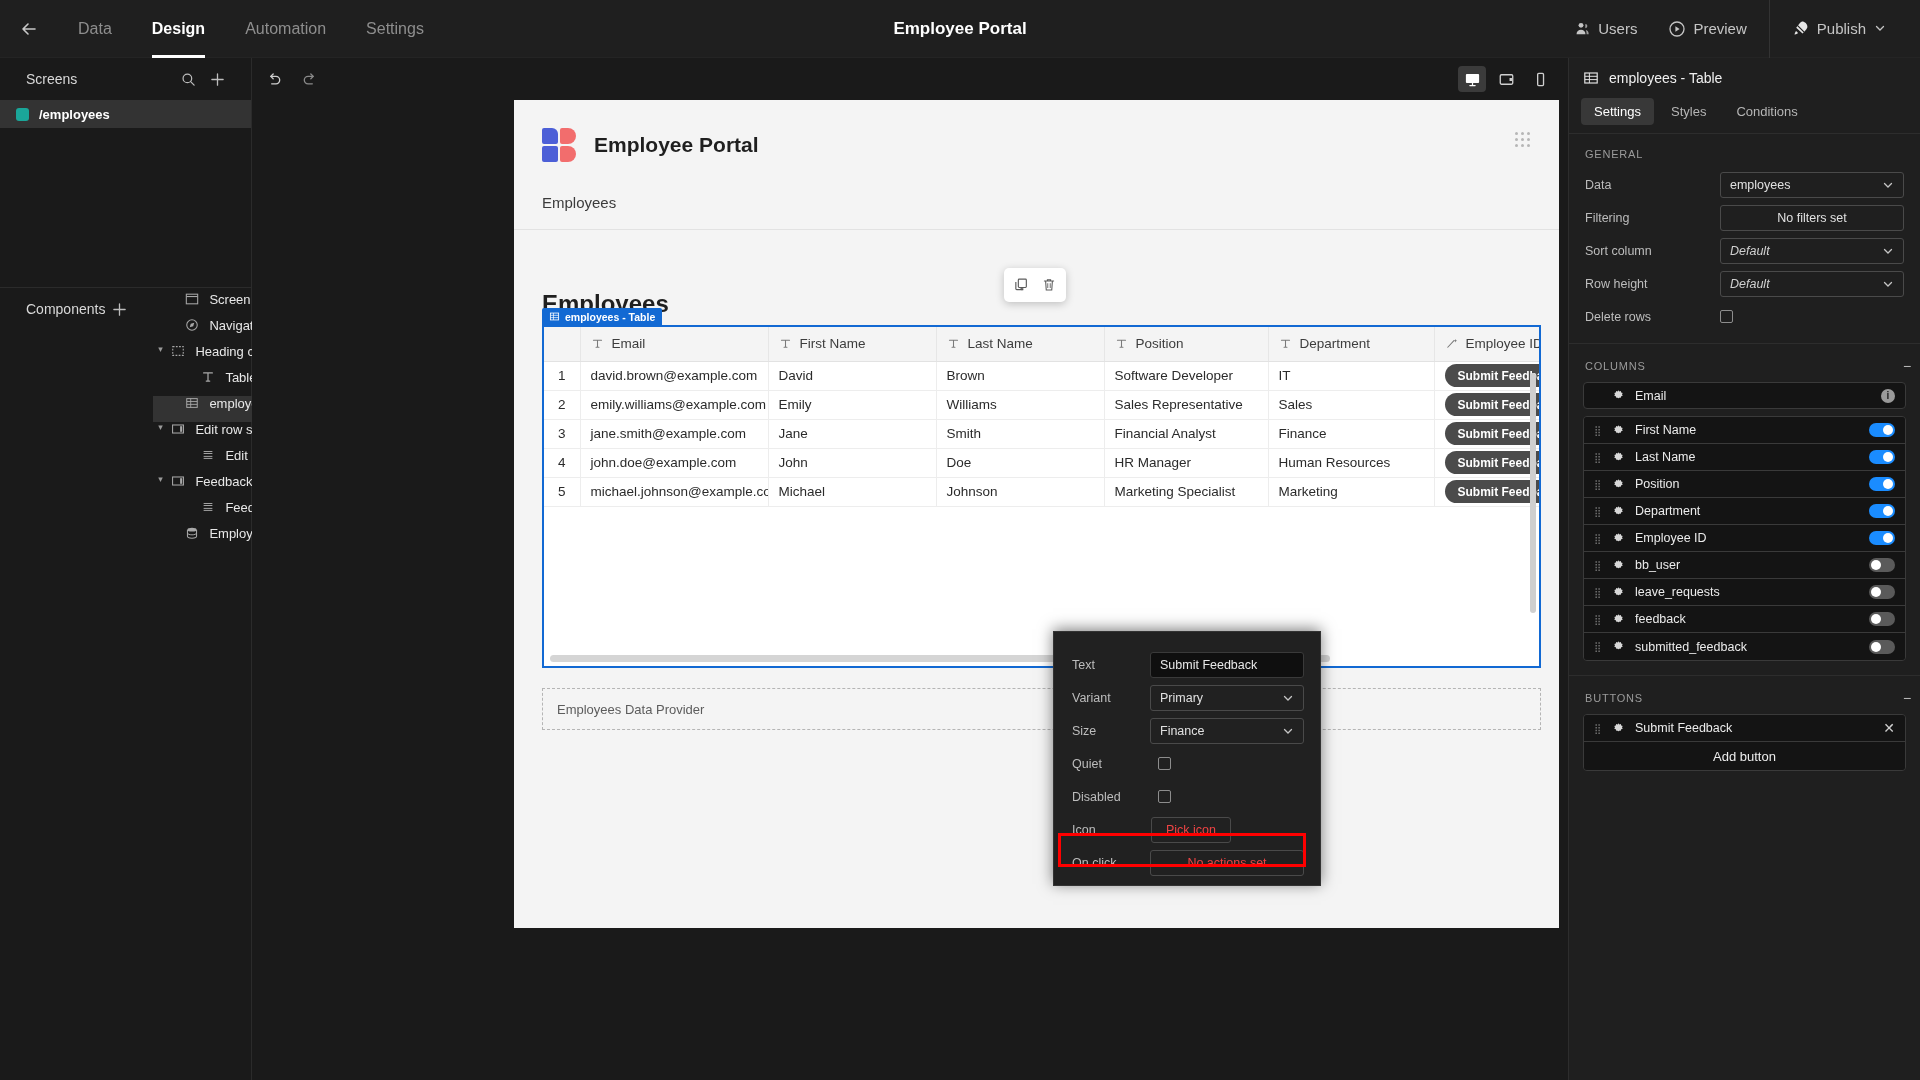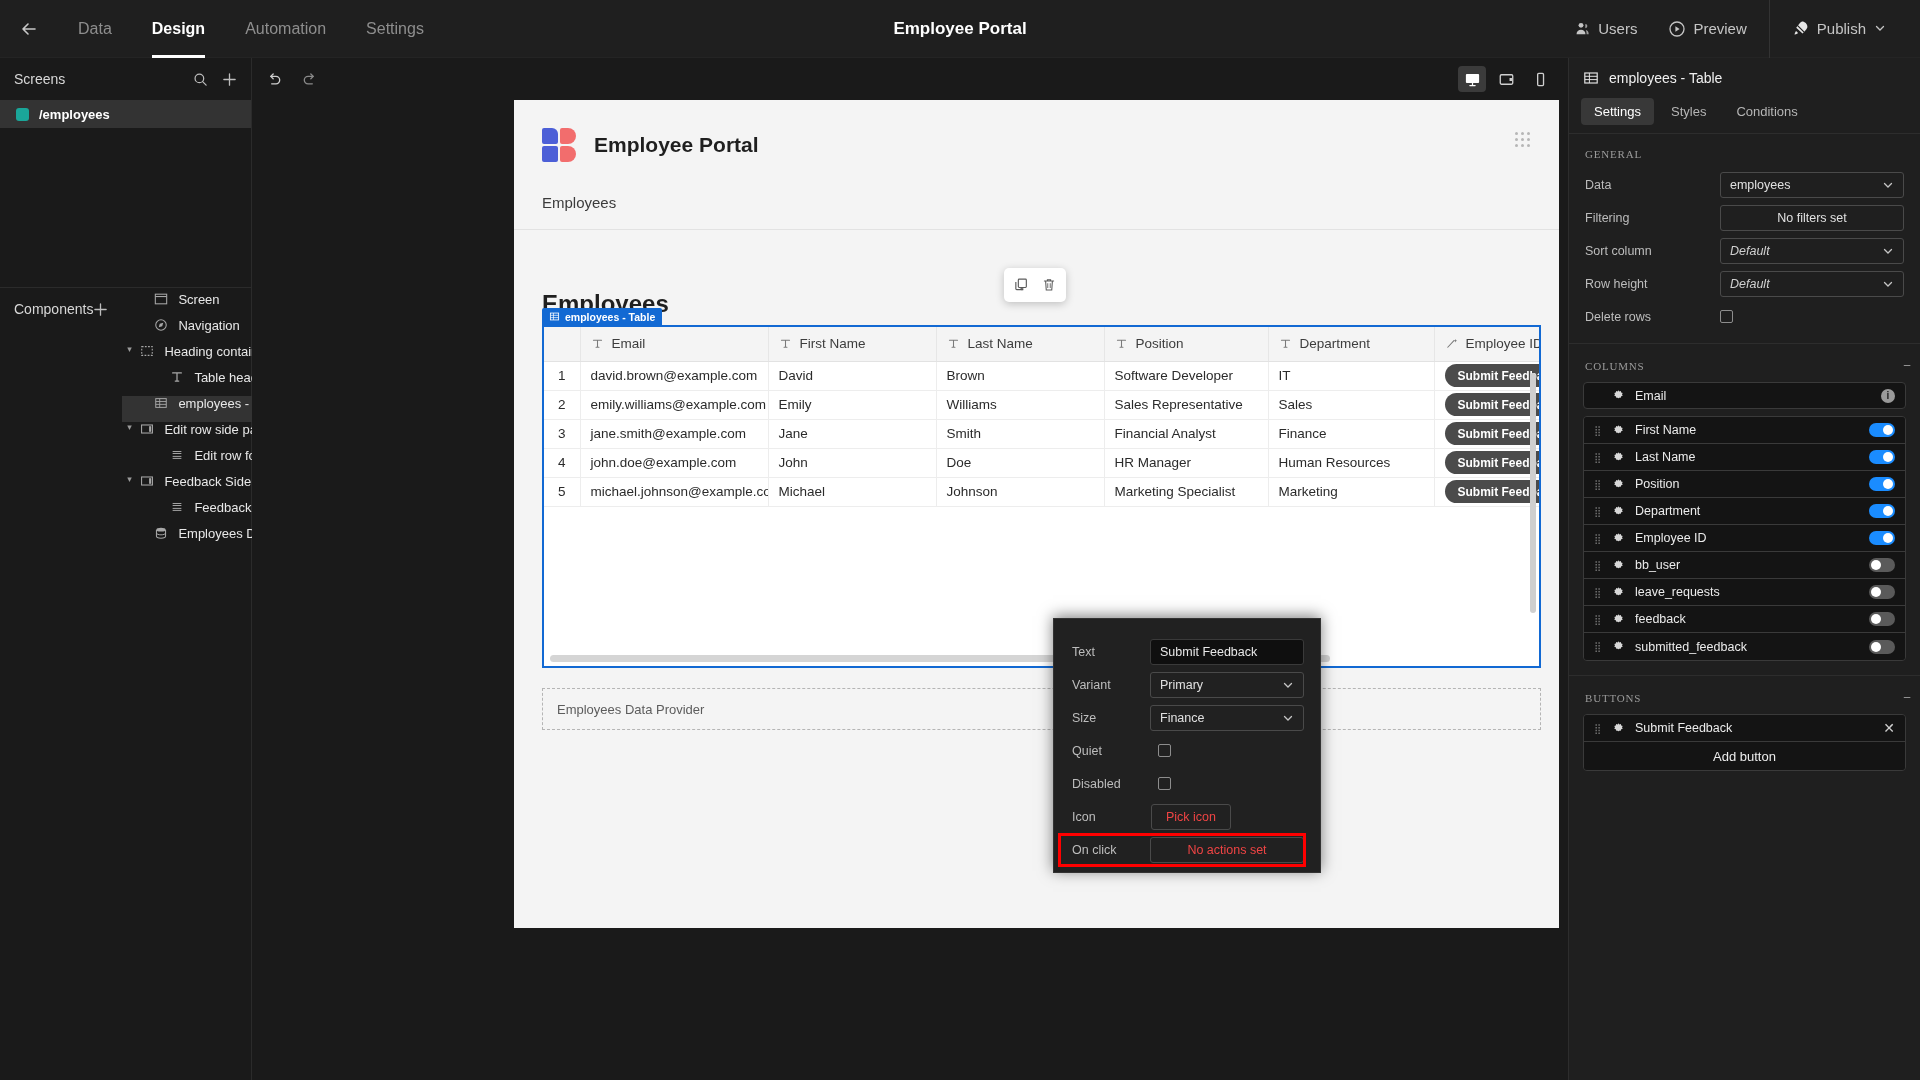--- a/index.html
+++ b/index.html
@@ -41,21 +41,21 @@
 
   
   .body-row { display: flex; flex: 1 1 auto; min-height: 0; }
 
   
   .left {
     width: 252px; flex: 0 0 252px; background: #1a1a1a; display: flex; flex-direction: column;
     border-right: 1px solid #2b2b2b;
   }
   .panel-head {
-    height: 42px; display: flex; align-items: center; padding: 0 14px; font-size: 14px; color: #d8d8d8;
+    height: 42px; display: flex; align-items: center; padding: 0 26px; font-size: 14px; color: #d8d8d8; gap: 7px;
   }
   .panel-head .ph-title { font-weight: 500; }
   .panel-head .ph-actions { margin-left: auto; display: flex; gap: 14px; align-items: center; }
   .ico-btn { cursor: pointer; display: flex; align-items: center; justify-content: center; color: #bdbdbd; }
   .screens-list { height: 188px; border-bottom: 1px solid #2b2b2b; }
   .screen-item {
     display: flex; align-items: center; gap: 10px; padding: 0 16px; height: 28px;
     background: #333; font-size: 13px; color: #fff; font-weight: bold; cursor: pointer;
   }
   .screen-swatch { width: 13px; height: 13px; border-radius: 3px; background: #1aa699; }
@@ -148,21 +148,21 @@
     position: absolute; left: 6px; bottom: 4px; width: 780px; height: 7px; background: #d5d5d5; border-radius: 4px;
   }
   .dp-box {
     position: absolute; left: 28px; top: 588px; right: 18px; height: 42px;
     border: 1px dashed #b5b5b5; background: #f4f4f4; display: flex; align-items: center;
     padding: 0 14px; font-size: 13px; color: #5c5c5c;
   }
 
   
   .popover {
-    position: absolute; left: 1053px; top: 618px; width: 268px; height: 255px;
+    position: absolute; left: 1053px; top: 631px; width: 268px; height: 255px;
     background: #212121; border: 1px solid #333; box-shadow: 0 -2px 14px rgba(0,0,0,.5); z-index: 40;
     padding: 16px 18px 0 18px;
   }
   .pop-row { display: flex; align-items: center; height: 33px; margin-bottom: 0; }
   .pop-label { width: 78px; font-size: 12.5px; color: #bdbdbd; flex: 0 0 78px; }
   .pop-field { flex: 1 1 auto; display: flex; justify-content: flex-end; }
   .inp {
     width: 154px; height: 26px; background: #0f0f0f; border: 1px solid #3a3a3a; border-radius: 3px;
     color: #e8e8e8; font-size: 12.5px; display: flex; align-items: center; padding: 0 9px;
   }
@@ -184,21 +184,21 @@
   .right {
     width: 352px; flex: 0 0 352px; background: #1f1f1f; border-left: 1px solid #2d2d2d;
     display: flex; flex-direction: column; overflow: hidden;
   }
   .rp-title { display: flex; align-items: center; gap: 10px; height: 40px; padding: 0 14px; font-size: 14px; color: #f0f0f0; font-weight: 500; }
   .rp-tabs { display: flex; gap: 4px; padding: 0 12px 8px 12px; }
   .rp-tab { font-size: 13px; color: #b5b5b5; padding: 6px 13px; border-radius: 4px; cursor: pointer; }
   .rp-tab.active { background: #383838; color: #fff; }
   .rp-sec-title {
     font-size: 11px; letter-spacing: .8px; color: #9b9b9b; padding: 14px 8px 8px 16px;
-    display: flex; align-items: center; font-family: Liberation Serif, serif;
+    display: flex; align-items: center;
   }
   .rp-sec-title .collapse { margin-left: auto; color: #bdbdbd; font-size: 14px; cursor: pointer; }
   .rp-divider { height: 1px; background: #2d2d2d; }
   .rp-row { display: flex; align-items: center; height: 33px; padding: 0 16px; }
   .rp-label { flex: 0 0 104px; font-size: 12.5px; color: #bdbdbd; }
   .rp-ctl { flex: 1 1 auto; display: flex; justify-content: flex-end; }
   .rp-sel {
     width: 184px; height: 26px; background: #1f1f1f; border: 1px solid #4a4a4a; border-radius: 3px;
     color: #e0e0e0; font-size: 12.5px; display: flex; align-items: center; padding: 0 9px; justify-content: space-between;
   }

